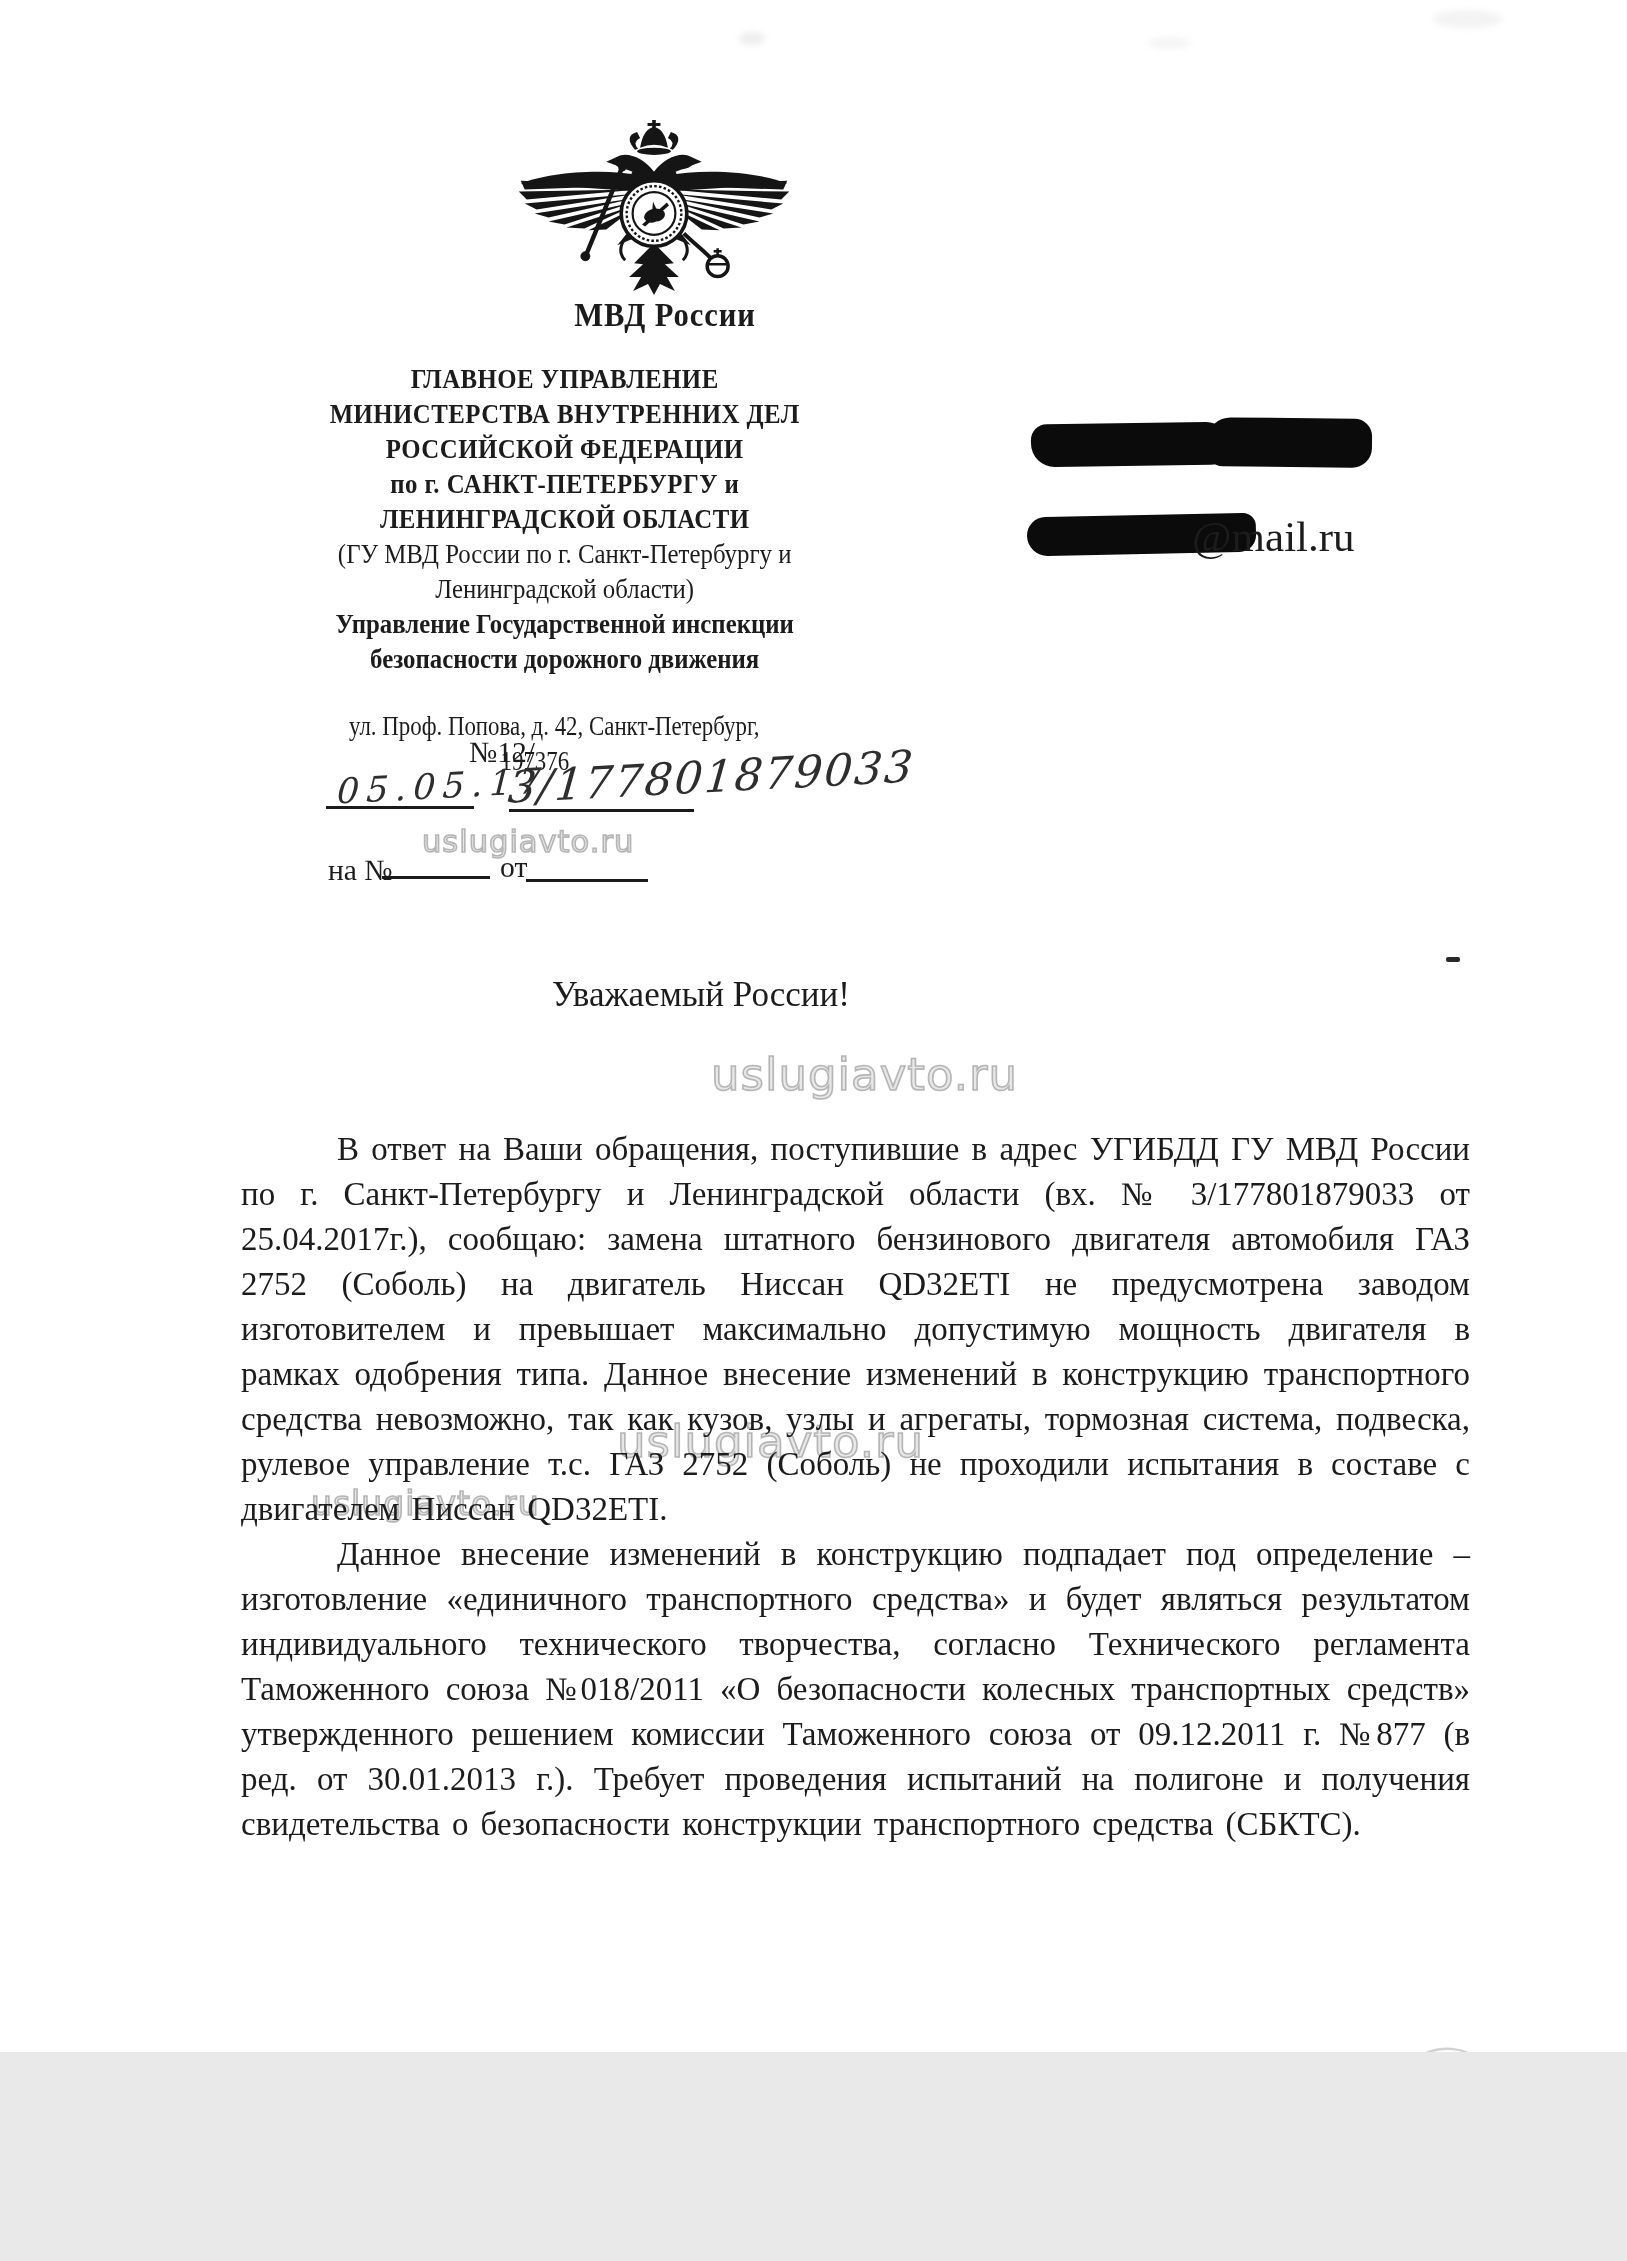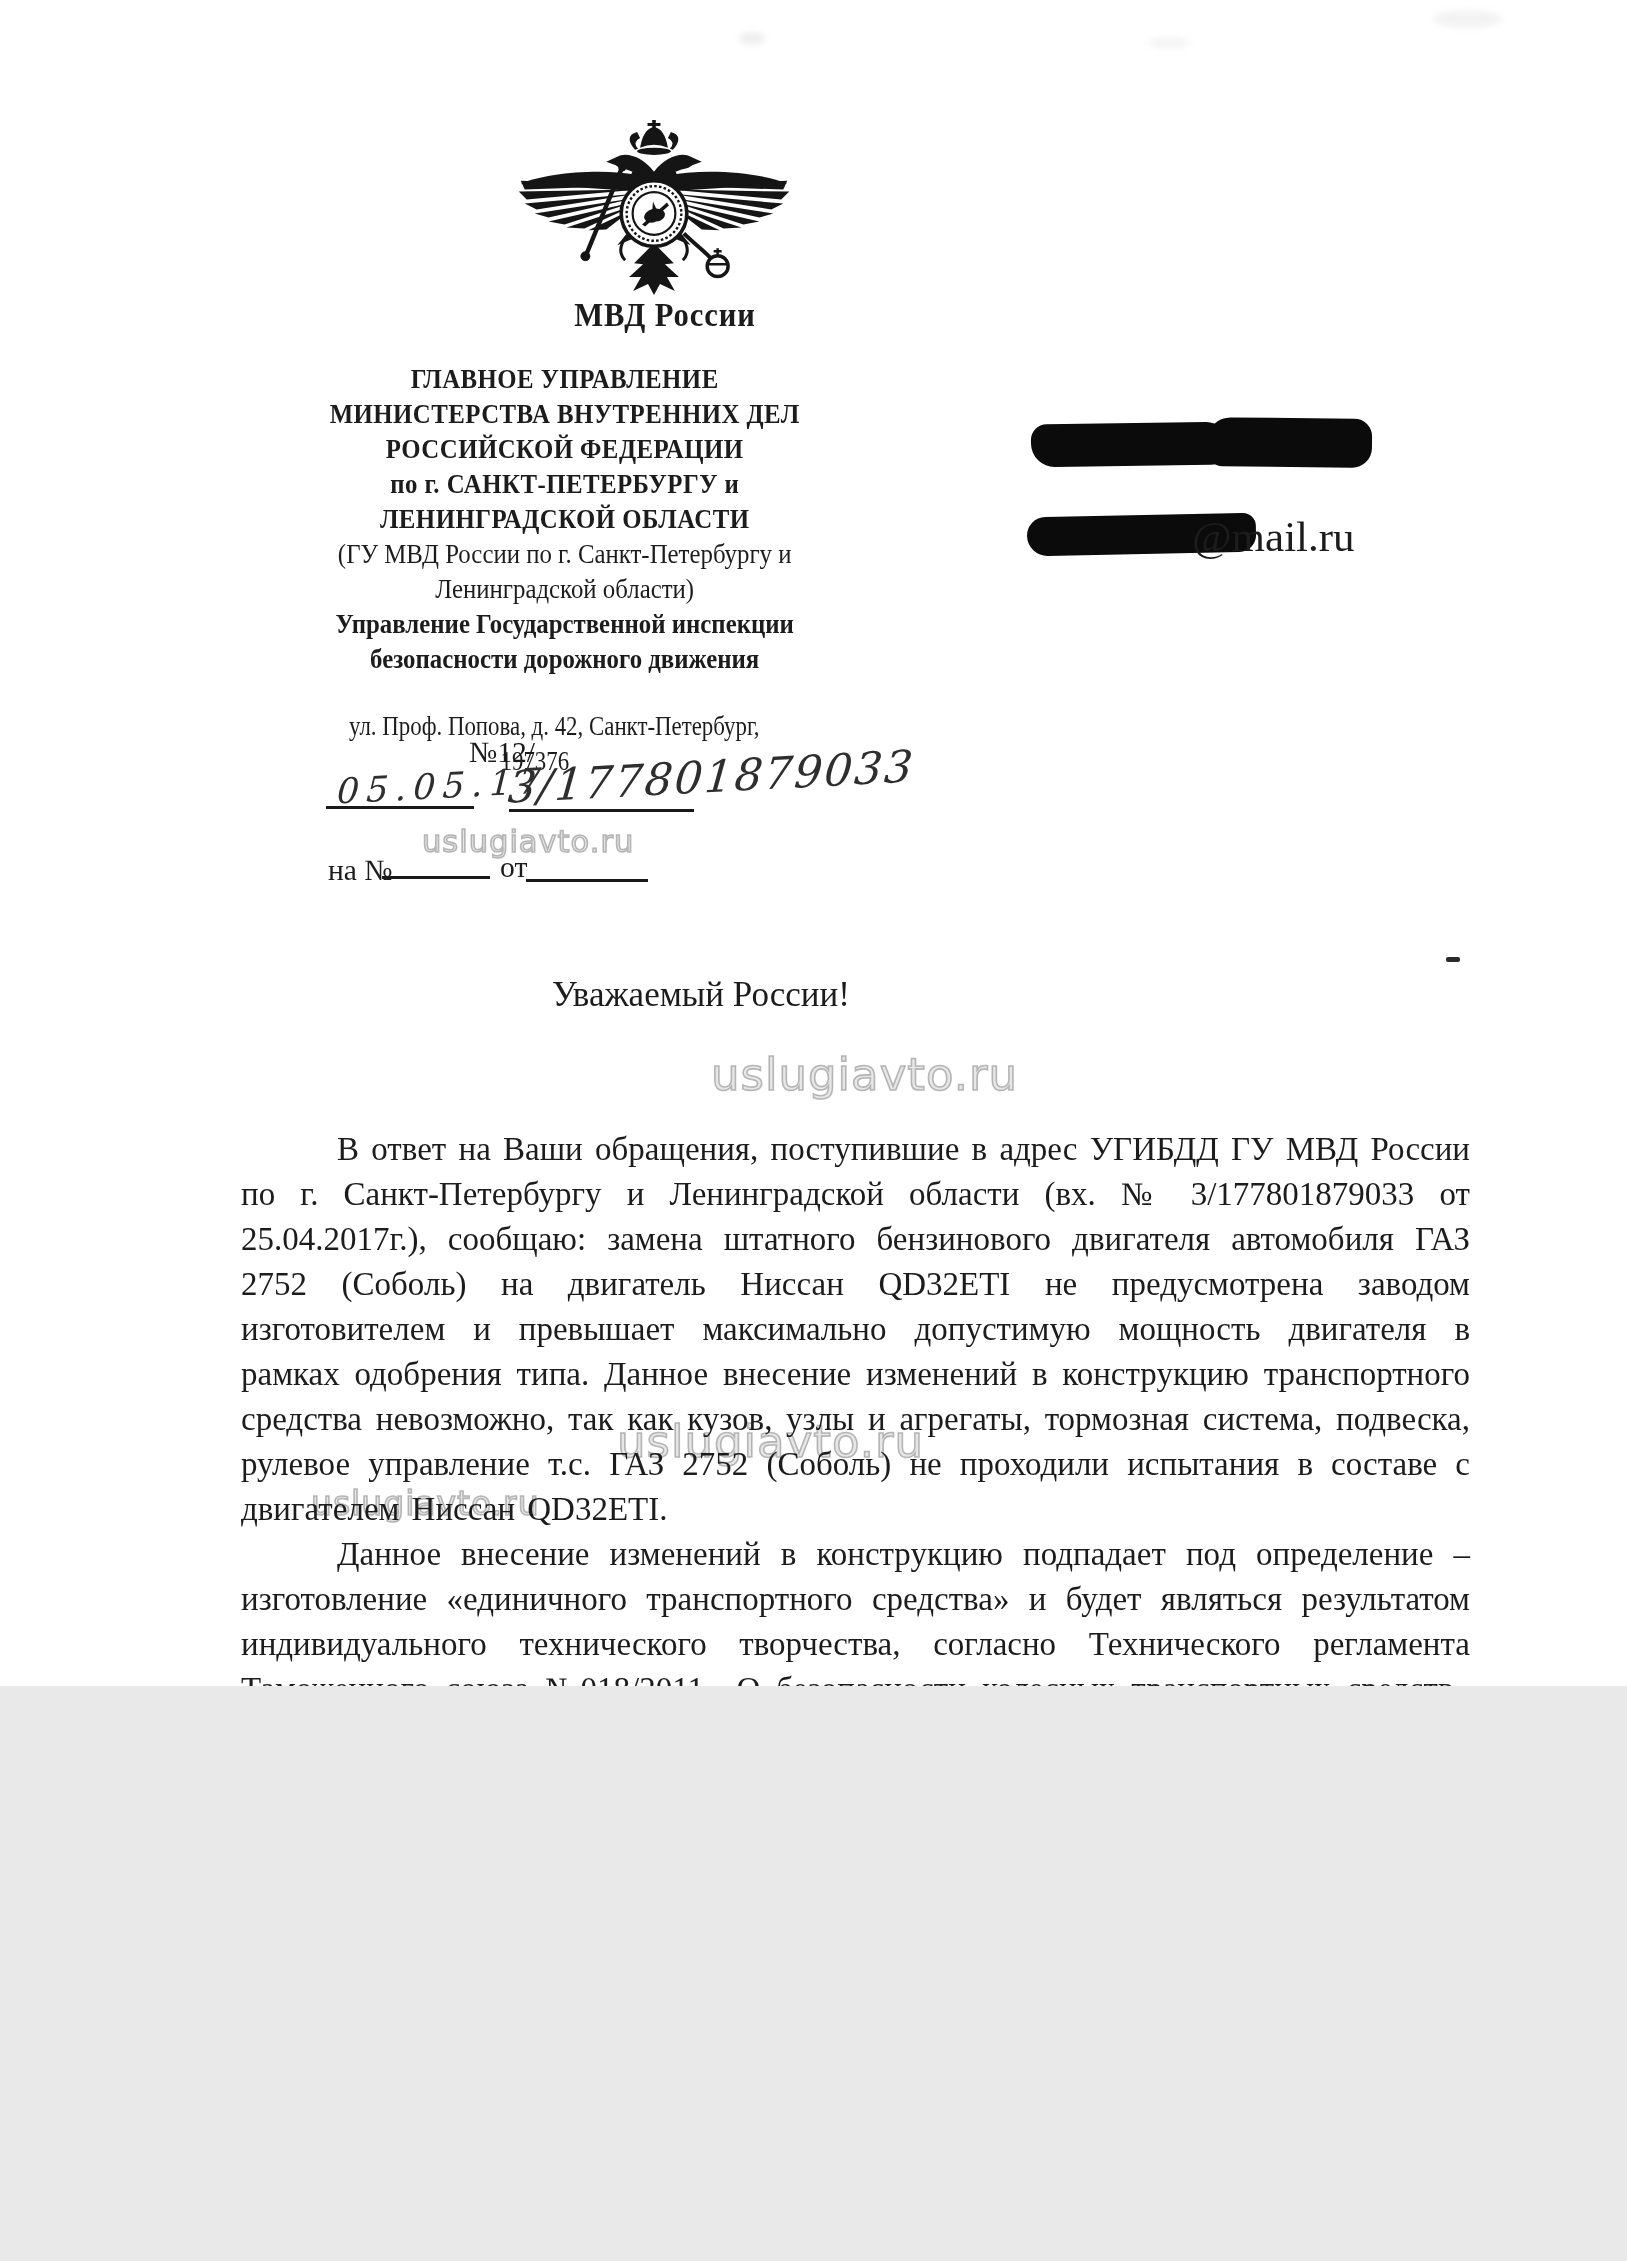--- a/index.html
+++ b/index.html
@@ -1,16 +1,16 @@
 <!DOCTYPE html>
 <html><head>
 <meta charset="utf-8">
 <style>
   html,body{margin:0;padding:0;background:#e9e9e9;}
-  .page{position:relative;width:1627px;height:1686px;background:#ffffff;overflow:hidden;
+  .page{position:relative;width:1627px;height:2052px;background:#ffffff;overflow:hidden;
         font-family:"Liberation Serif",serif;color:#1c1c1c;}
   .page *{box-sizing:border-box;}
 
   
   .smudge{position:absolute;background:rgba(90,90,90,0.10);border-radius:50%;filter:blur(3px);}
   .sm1{left:739px;top:31.5px;width:25.6px;height:13.8px;}
   .sm2{left:1433px;top:9.9px;width:69px;height:17.7px;background:rgba(90,90,90,0.07);}
   .sm3{left:1148px;top:37px;width:43px;height:11.8px;background:rgba(90,90,90,0.06);}
 
   

